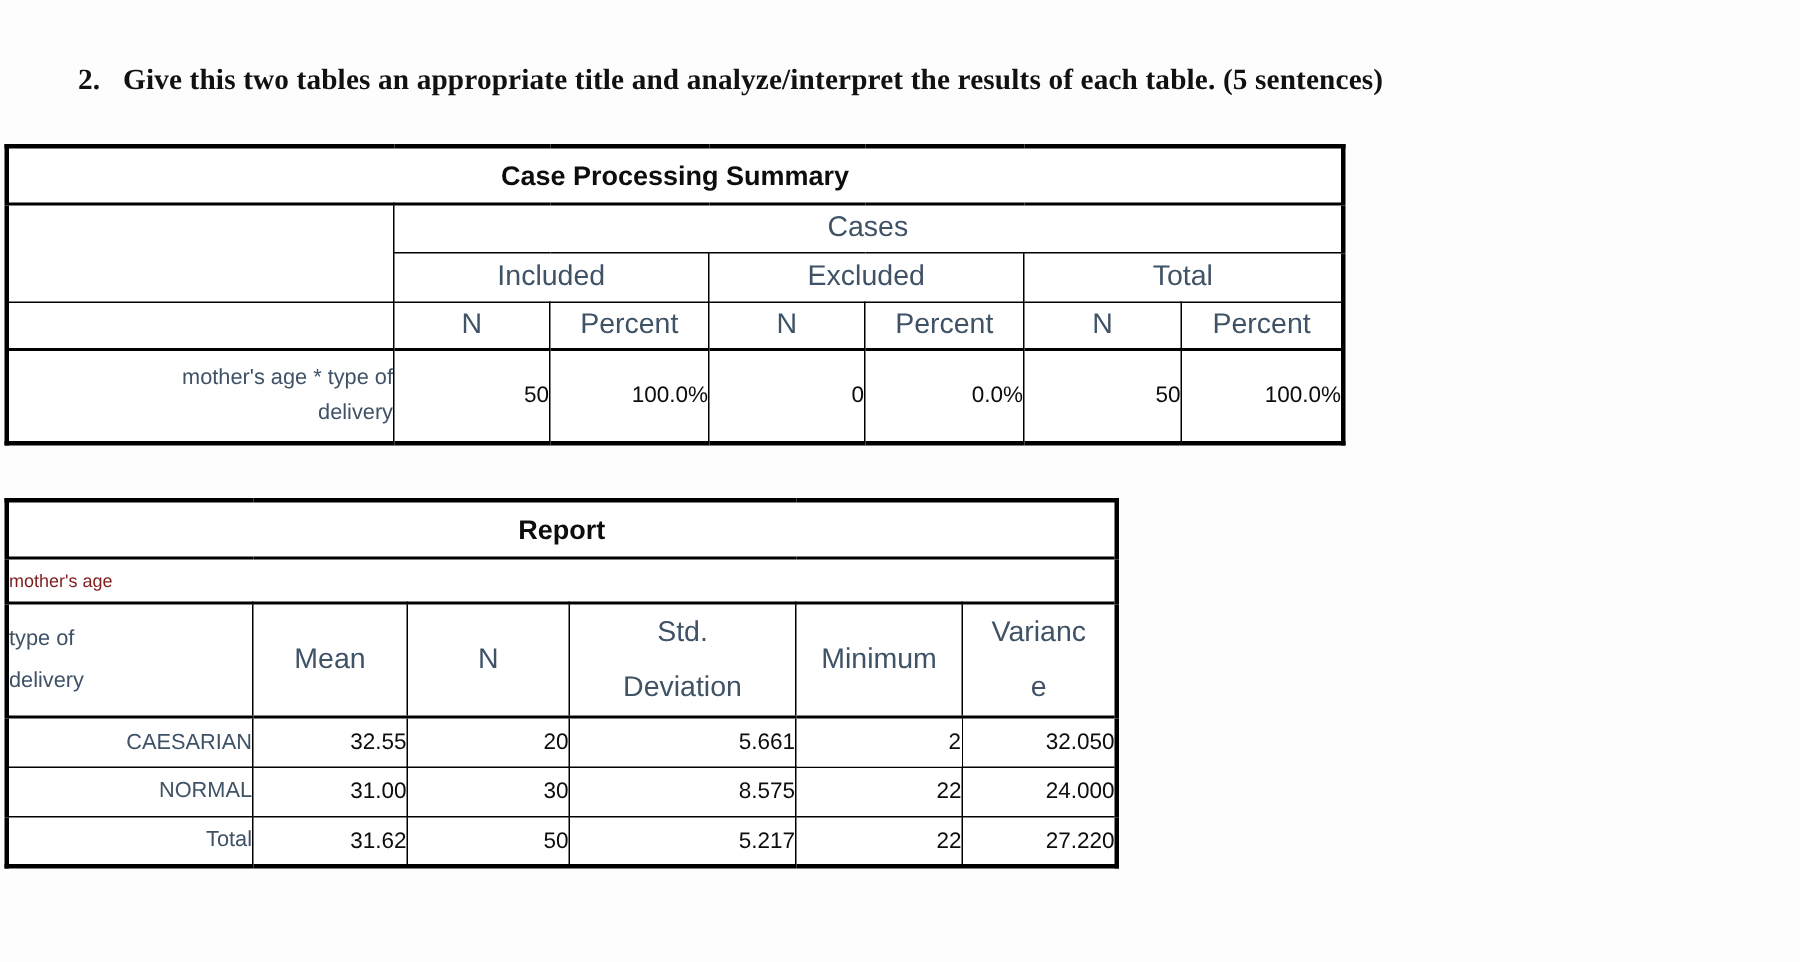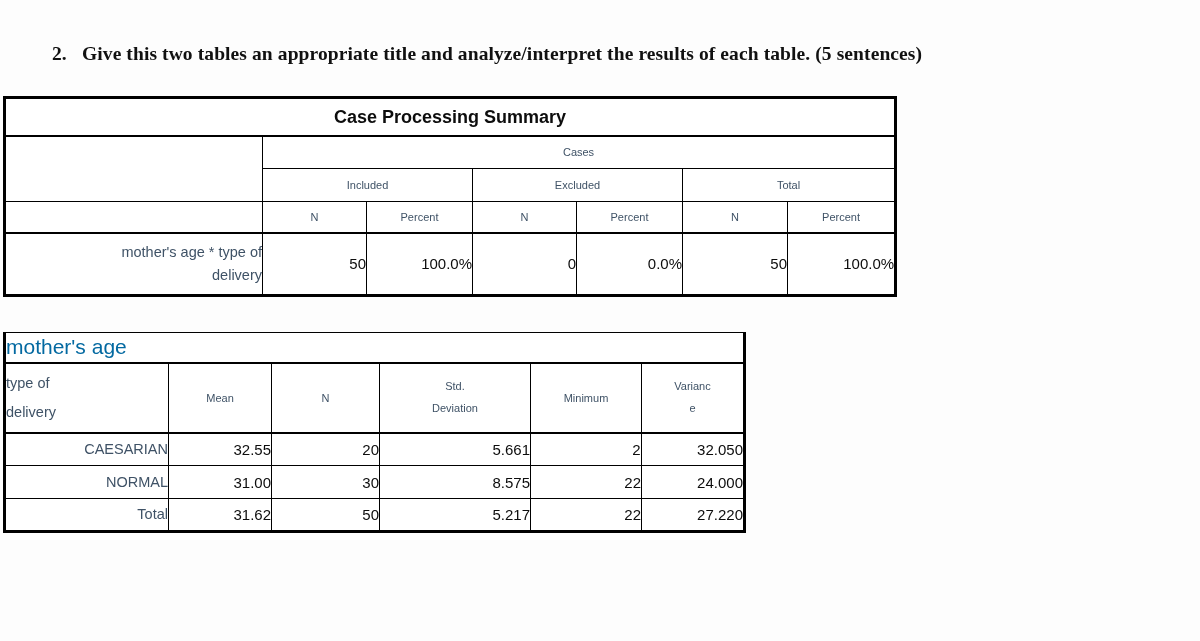--- a/index.html
+++ b/index.html
@@ -58,21 +58,21 @@
     text-align: center;
     font-weight: bold;
     font-size: 18px;
     color: #0d0d0d;
     height: 36px;
     font-family: "Liberation Sans", sans-serif;
   }
   .hdr {
     text-align: center;
     color: #3f5266;
-    font-size: 11px;
+    font-size: 19px;
   }
   .hdr-left {
     text-align: left;
     color: #3f5266;
     font-size: 14.5px;
     padding-left: 16px;
   }
   .val {
     text-align: right;
     color: #0d0d0d;
@@ -115,22 +115,22 @@
 
   
   #table-report { left: 3px; top: 332px; width: 740px; }
   .t2-r-title   { height: 33px; }
   .t2-r-caption { height: 30px; }
   .t2-r-hdr     { height: 70px; }
   .t2-r-data    { height: 33px; }
   .caption-cell {
     text-align: left;
     padding-left: 16px;
-    color: #0369a1;
-    font-size: 21px;
+    color: #7f1d1d;
+    font-size: 12px;
   }
   .hdr-wrap { line-height: 1.95; }
 </style>
 </head>
 <body>
 
 <div class="question">
   <span class="qnum">2.</span><span>Give this two tables an appropriate title and analyze/interpret the results of each table.  (5 sentences)</span>
 </div>
 
@@ -184,20 +184,23 @@
 <table class="spss" id="table-report">
   <colgroup>
     <col style="width:164px">
     <col style="width:103px">
     <col style="width:108px">
     <col style="width:151px">
     <col style="width:111px">
     <col style="width:103px">
   </colgroup>
   <tbody>
+    <tr class="t2-r-title">
+      <td class="tbl-title outer-top outer-left outer-right thick-bottom" colspan="6">Report</td>
+    </tr>
     <tr class="t2-r-caption">
       <td class="caption-cell outer-left outer-right thick-bottom" colspan="6">mother's age</td>
     </tr>
     <tr class="t2-r-hdr">
       <td class="hdr-left outer-left thick-bottom hdr-wrap">
         <div>type of</div>
         <div>delivery</div>
       </td>
       <td class="hdr thick-bottom">Mean</td>
       <td class="hdr thick-bottom">N</td>

